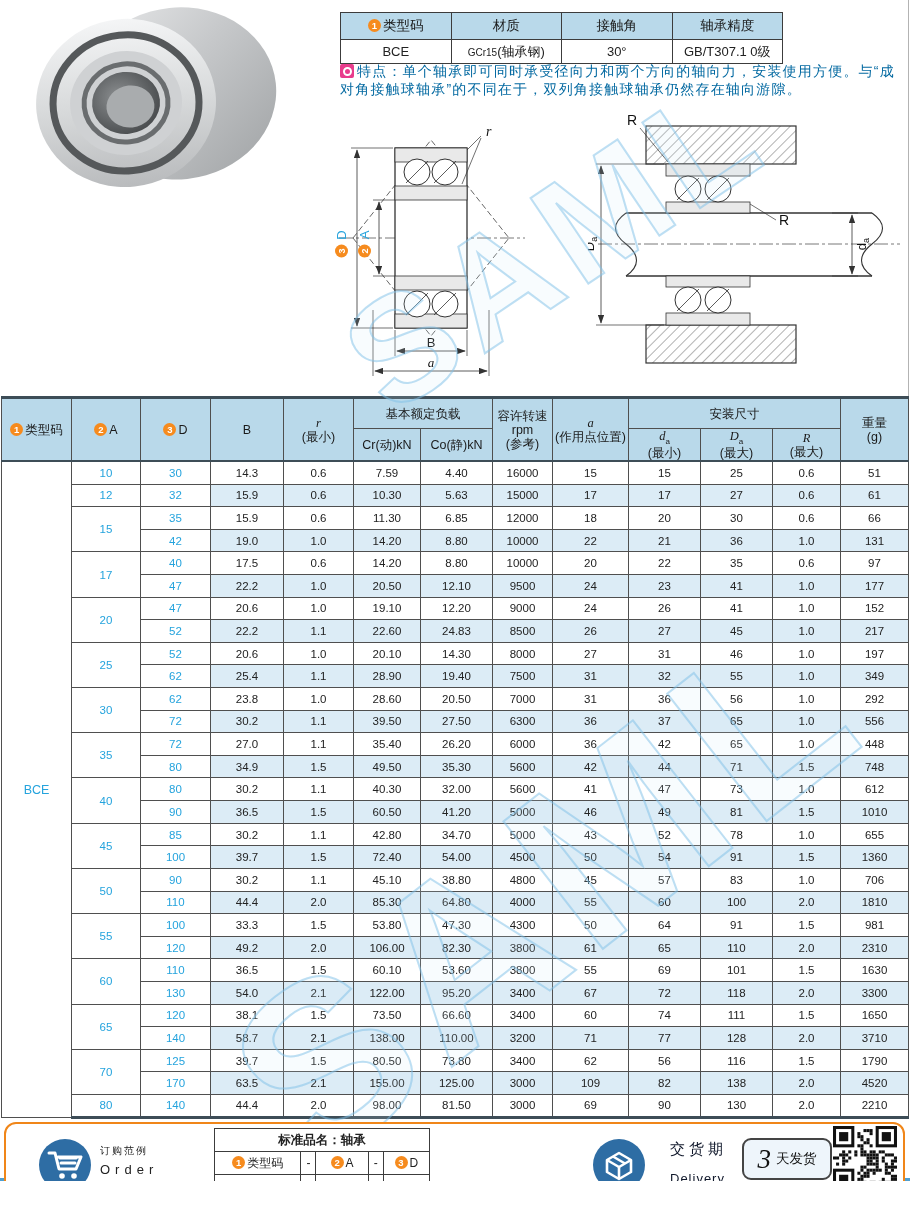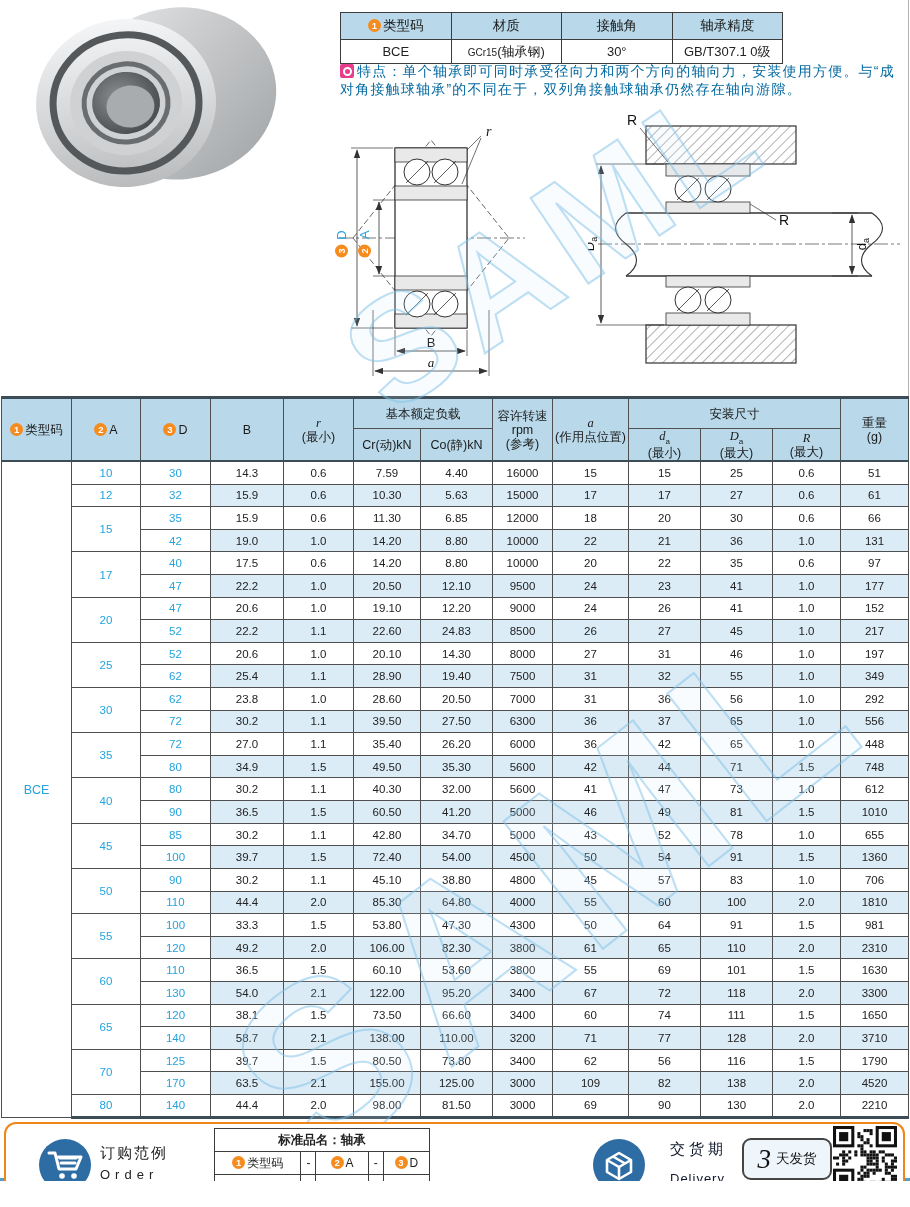--- a/index.html
+++ b/index.html
@@ -48,21 +48,21 @@
            font-size:9.5px; line-height:13px; font-weight:bold; text-align:center; margin-right:2px; vertical-align:1px; }
   .it { font-family:"Liberation Serif", serif; font-style:italic; }
   .spec sub { font-size:8px; }
 
   
   .order-bar { position:absolute; left:4px; top:1122px; width:901px; height:81px;
                border:2px solid #f08619; border-radius:12px; background:#fff; z-index:7; }
   .icn { position:absolute; }
   .cart-icn { left:30px; top:12px; }
   .order-labels { position:absolute; left:100px; top:20px; color:#222; }
-  .order-labels .cn { font-size:15px; letter-spacing:2px; }
+  .order-labels .cn { font-size:10px; letter-spacing:2px; }
   .order-labels .en { font-size:13px; letter-spacing:5px; margin-top:4px; }
   .order-table { position:absolute; left:150px; top:4px; width:216px; border-collapse:collapse; table-layout:fixed; background:#fff; }
   .order-table th, .order-table td { border:1px solid #3c3c3c; text-align:center; font-weight:normal; font-size:12px; color:#222; }
   .order-table .cap { height:23px; font-weight:bold; font-size:12.5px; }
   .order-table .hrow td { height:23px; }
   .order-table .vrow td { height:23px; color:#24a3dd; }
   .order-table .vrow td.dash { color:#f68b1e; font-weight:bold; }
   .dlv-icn { left:584px; top:12px; }
   .dlv-labels { position:absolute; left:664px; top:16px; color:#0f172a; }
   .dlv-labels .cn { font-size:15px; letter-spacing:4px; }

